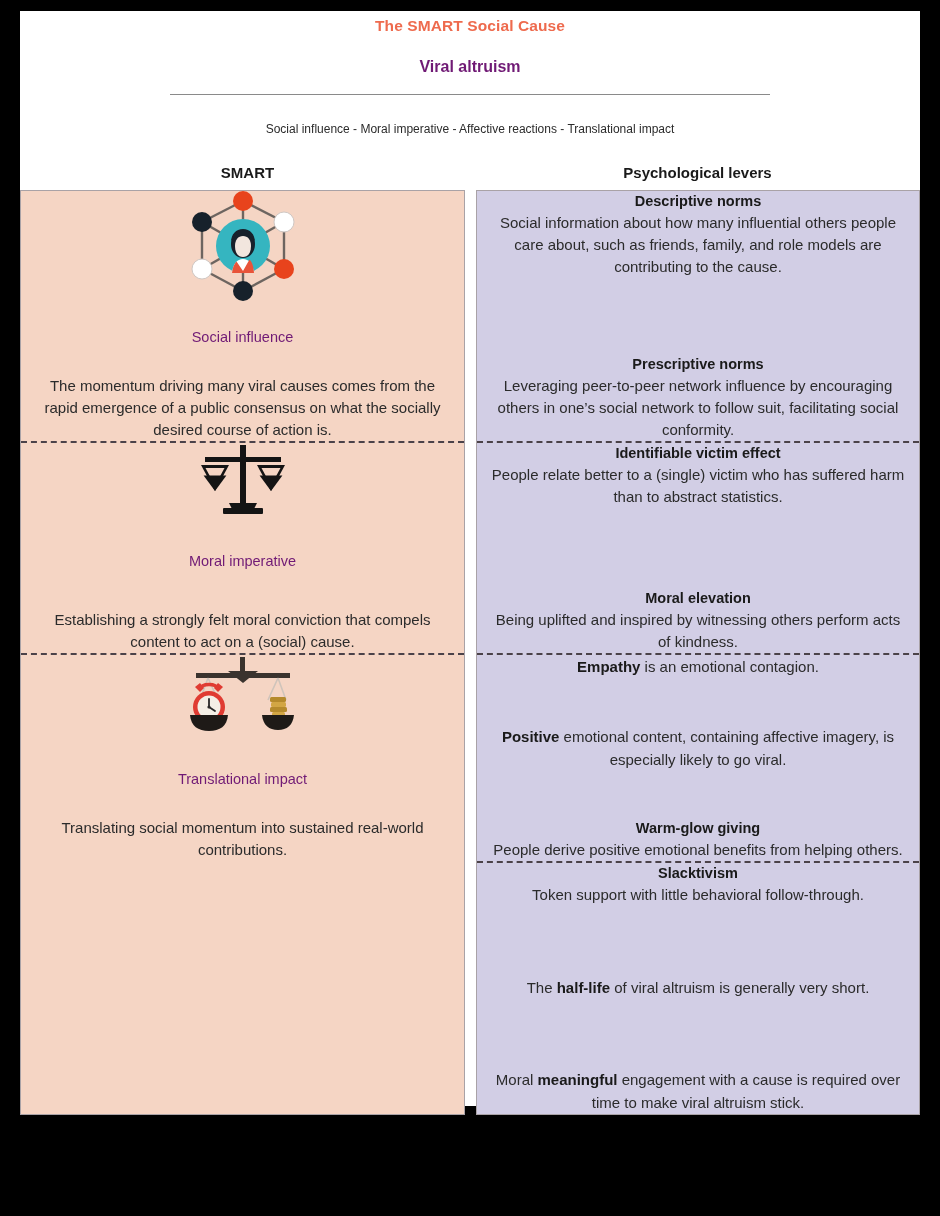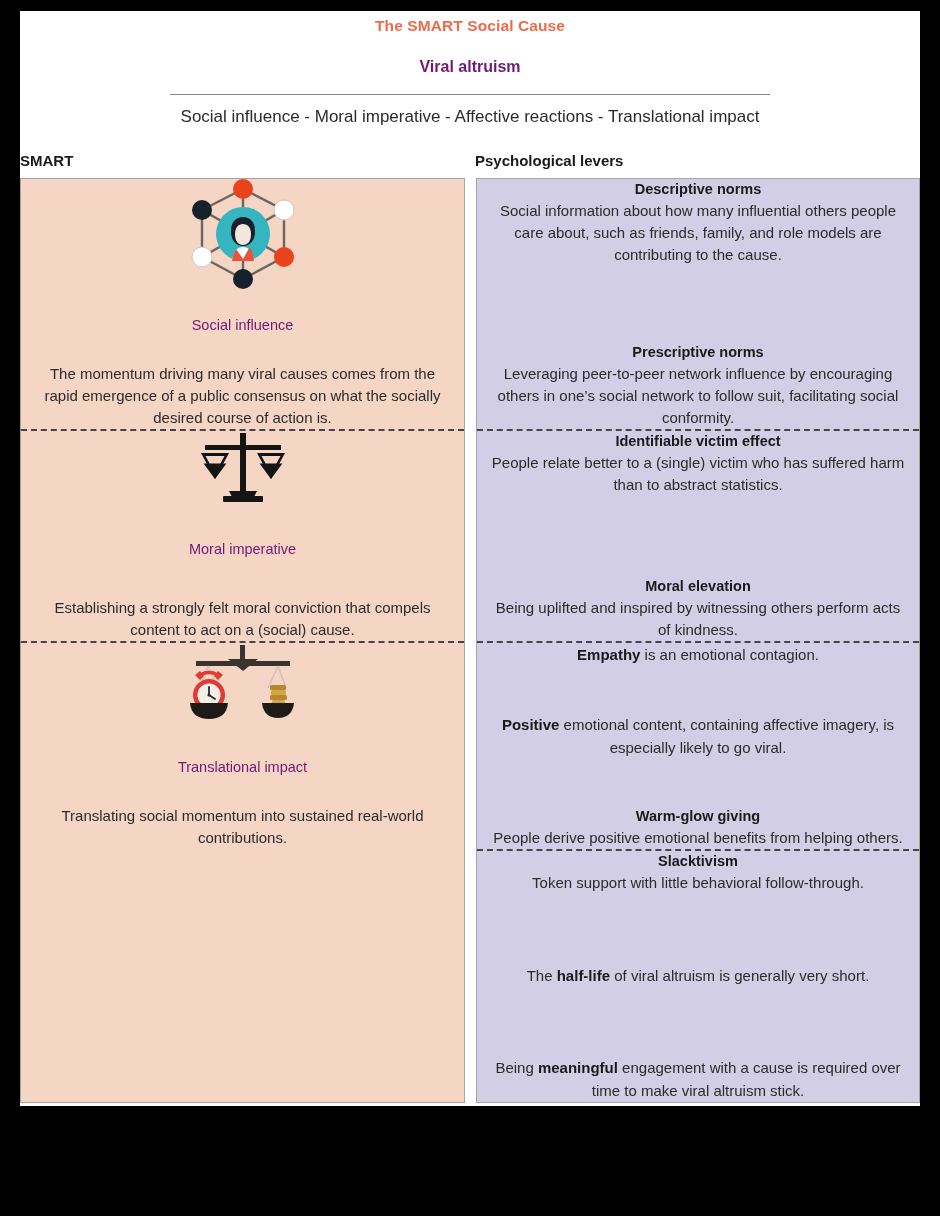--- a/index.html
+++ b/index.html
@@ -42,37 +42,37 @@
     color: #701a75;
     line-height: 20px;
     margin-top: 21px;
   }
   .rule {
     width: 600px;
     margin: 17px auto 0 auto;
     border-top: 1.6px solid #8a8a8a;
   }
   .title-keywords {
-    font-size: 17px;
+    font-size: 12px;
     color: #2b2b2b;
     line-height: 22px;
-    margin-top: 11px;
+    margin-top: 23px;
   }
 
   
   .col-heads {
     display: flex;
     margin-top: 24px;
     padding: 0 0 0 0;
   }
   .col-head {
     font-size: 15px;
     font-weight: bold;
     color: #1a1a1a;
-    text-align: left;
+    text-align: center;
   }
   .col-head.left  { width: 455px; }
   .col-head.right { width: 445px; }
 
   
   .panels {
     display: flex;
     margin-top: 9px;
     height: 925px;
     align-items: stretch;
@@ -321,19 +321,19 @@
 
       <div class="row">
         <div class="lever">
           <div class="lever-title">Slacktivism</div>
           <div class="lever-body">Token support with little behavioral follow-through.</div>
         </div>
         <div class="lever inline">
           <div class="lever-body"><span>The </span><b>half-life</b><span> of viral altruism is generally very short.</span></div>
         </div>
         <div class="lever inline">
-          <div class="lever-body"><span>Being </span><b>meaningful</b><span> engagement with a cause is required over time to make viral altruism stick.</span></div>
+          <div class="lever-body"><span>Moral </span><b>meaningful</b><span> engagement with a cause is required over time to make viral altruism stick.</span></div>
         </div>
       </div>
 
     </div>
   </div>
 </div>
 
 </body></html>

